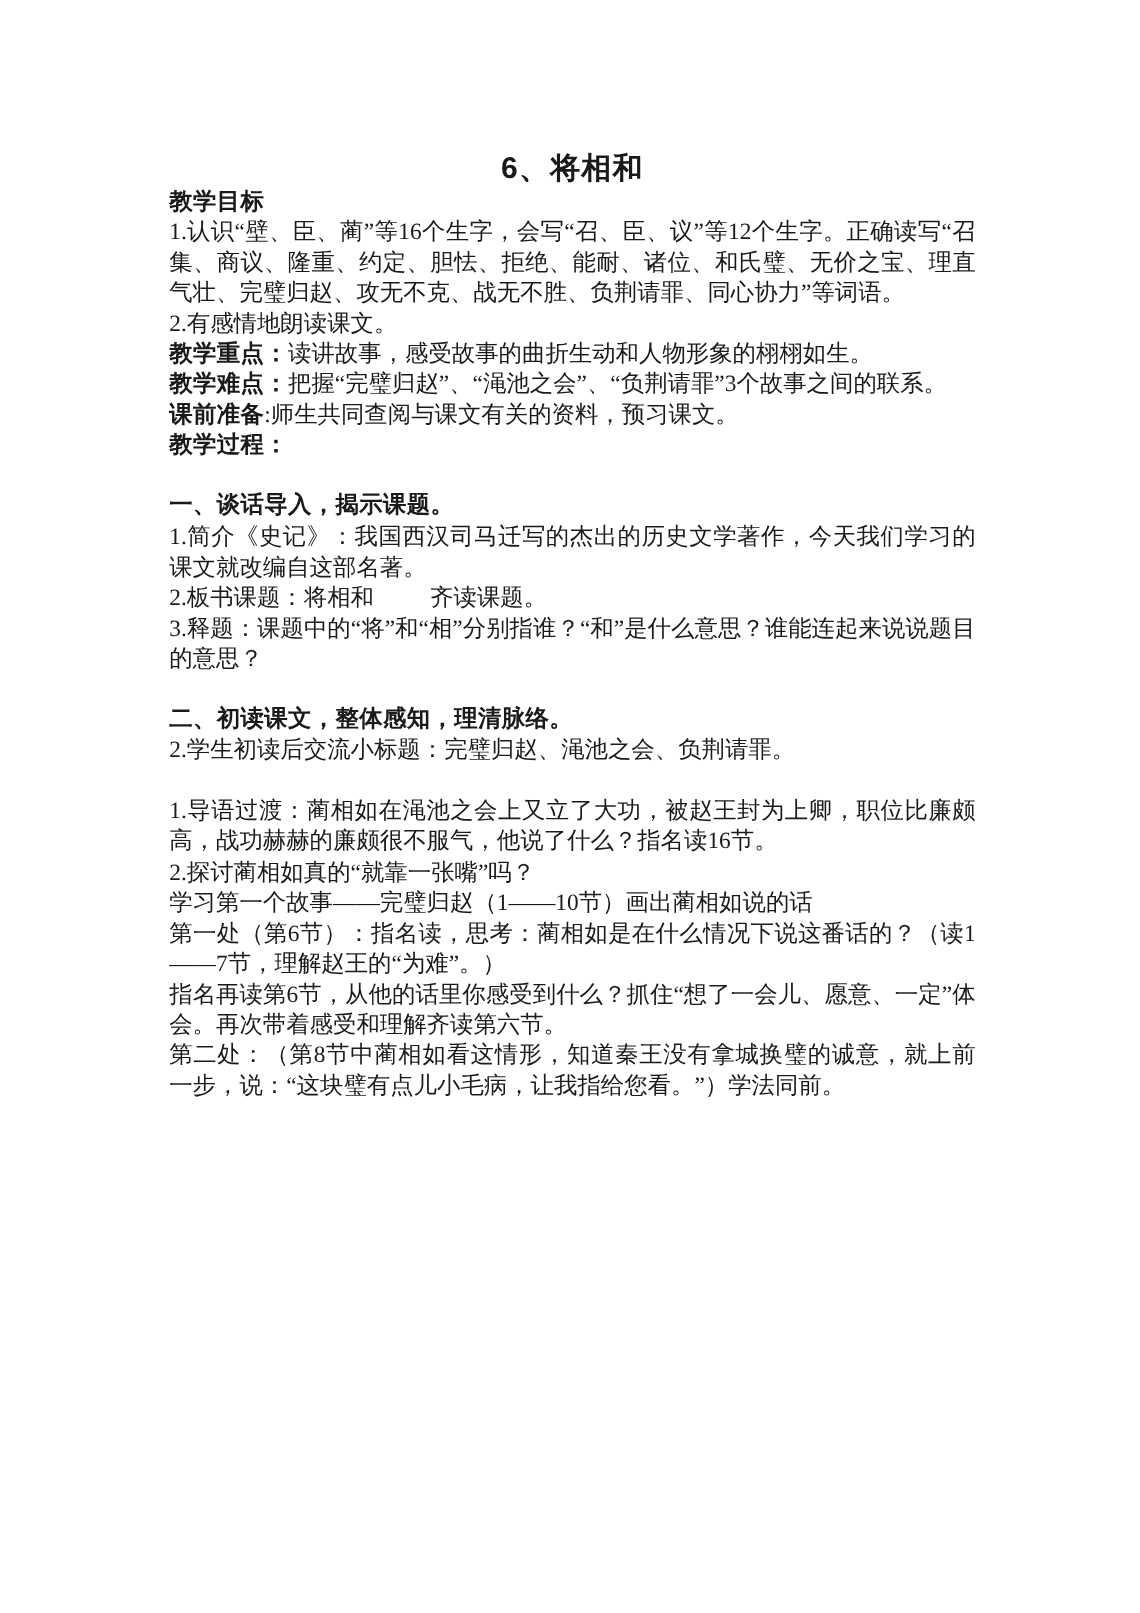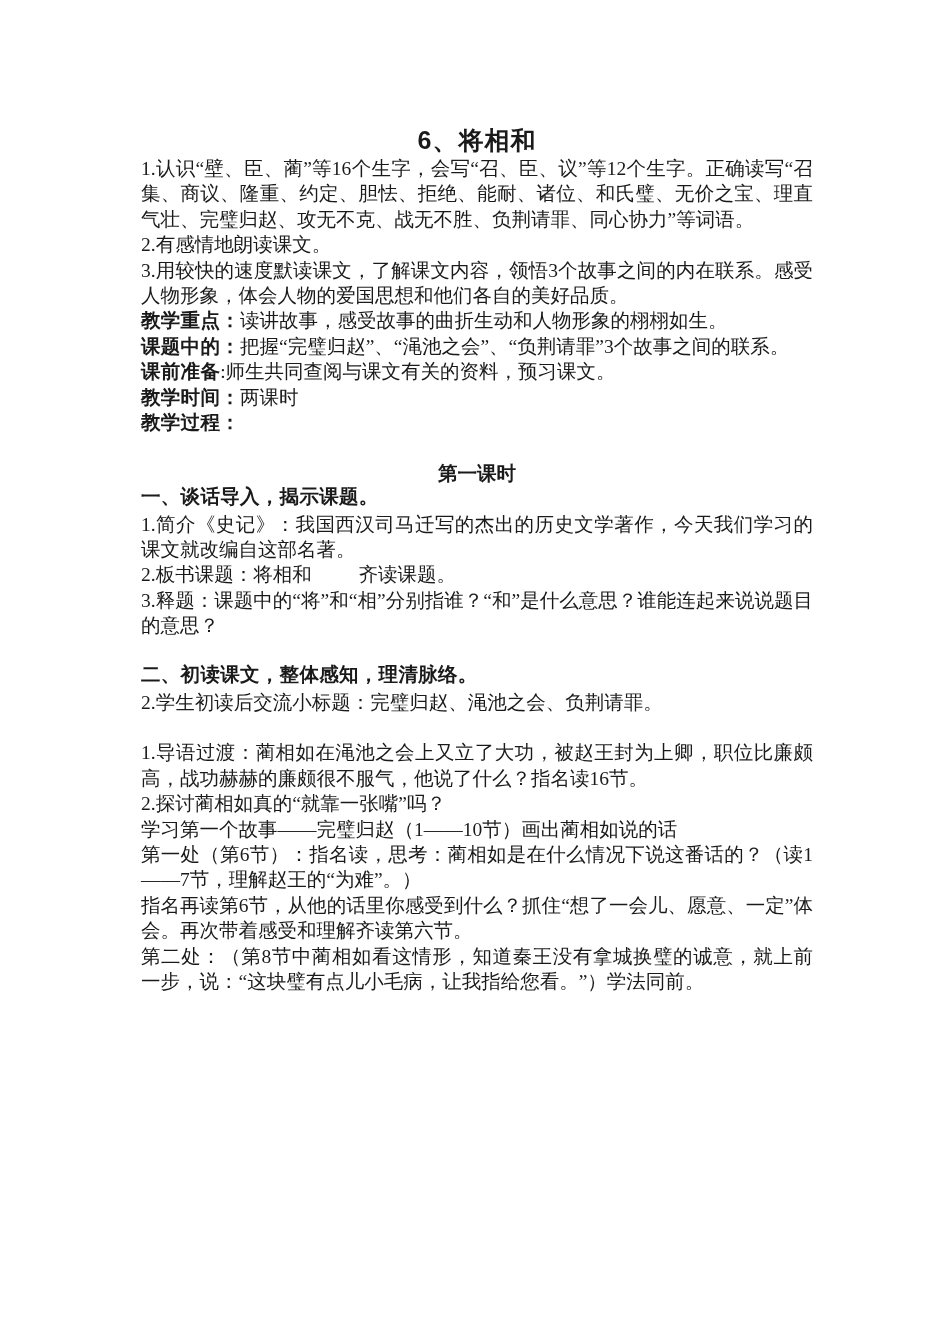--- a/index.html
+++ b/index.html
@@ -88,48 +88,44 @@
 </style>
 </head>
 <body>
 
 <div class="page">
   <div class="content">
 
     <h1 class="doc-title">6、将相和</h1>
 
     <div class="block">
+      <p class="heading-bold first">教学目标</p>
       <p class="para">1.认识“壁、臣、蔺”等16个生字，会写“召、臣、议”等12个生字。正确读写“召集、商议、隆重、约定、胆怯、拒绝、能耐、诸位、和氏璧、无价之宝、理直气壮、完璧归赵、攻无不克、战无不胜、负荆请罪、同心协力”等词语。</p>
       <p class="para">2.有感情地朗读课文。</p>
-      <p class="para">3.用较快的速度默读课文，了解课文内容，领悟3个故事之间的内在联系。感受人物形象，体会人物的爱国思想和他们各自的美好品质。</p>
     </div>
 
     <div class="block">
       <p class="para"><span class="inline-bold">教学重点：</span><span>读讲故事，感受故事的曲折生动和人物形象的栩栩如生。</span></p>
     </div>
 
     <div class="block">
-      <p class="para"><span class="inline-bold">课题中的：</span><span>把握“完璧归赵”、“渑池之会”、“负荆请罪”3个故事之间的联系。</span></p>
+      <p class="para"><span class="inline-bold">教学难点：</span><span>把握“完璧归赵”、“渑池之会”、“负荆请罪”3个故事之间的联系。</span></p>
     </div>
 
     <div class="block">
       <p class="para"><span class="inline-bold">课前准备</span><span>:师生共同查阅与课文有关的资料，预习课文。</span></p>
     </div>
 
-    <div class="block">
-      <p class="para"><span class="inline-bold">教学时间：</span><span>两课时</span></p>
-    </div>
 
     <div class="block">
       <p class="heading-bold">教学过程：</p>
     </div>
 
     <div class="blank-line"></div>
 
-    <p class="centered">第一课时</p>
 
     <div class="block">
       <p class="section-head">一、谈话导入，揭示课题。</p>
       <p class="para">1.简介《史记》：我国西汉司马迁写的杰出的历史文学著作，今天我们学习的课文就改编自这部名著。</p>
       <p class="para"><span>2.板书课题：将相和</span><span class="gap-wide"></span><span>齐读课题。</span></p>
       <p class="para">3.释题：课题中的“将”和“相”分别指谁？“和”是什么意思？谁能连起来说说题目的意思？</p>
     </div>
 
     <div class="blank-line"></div>
 

